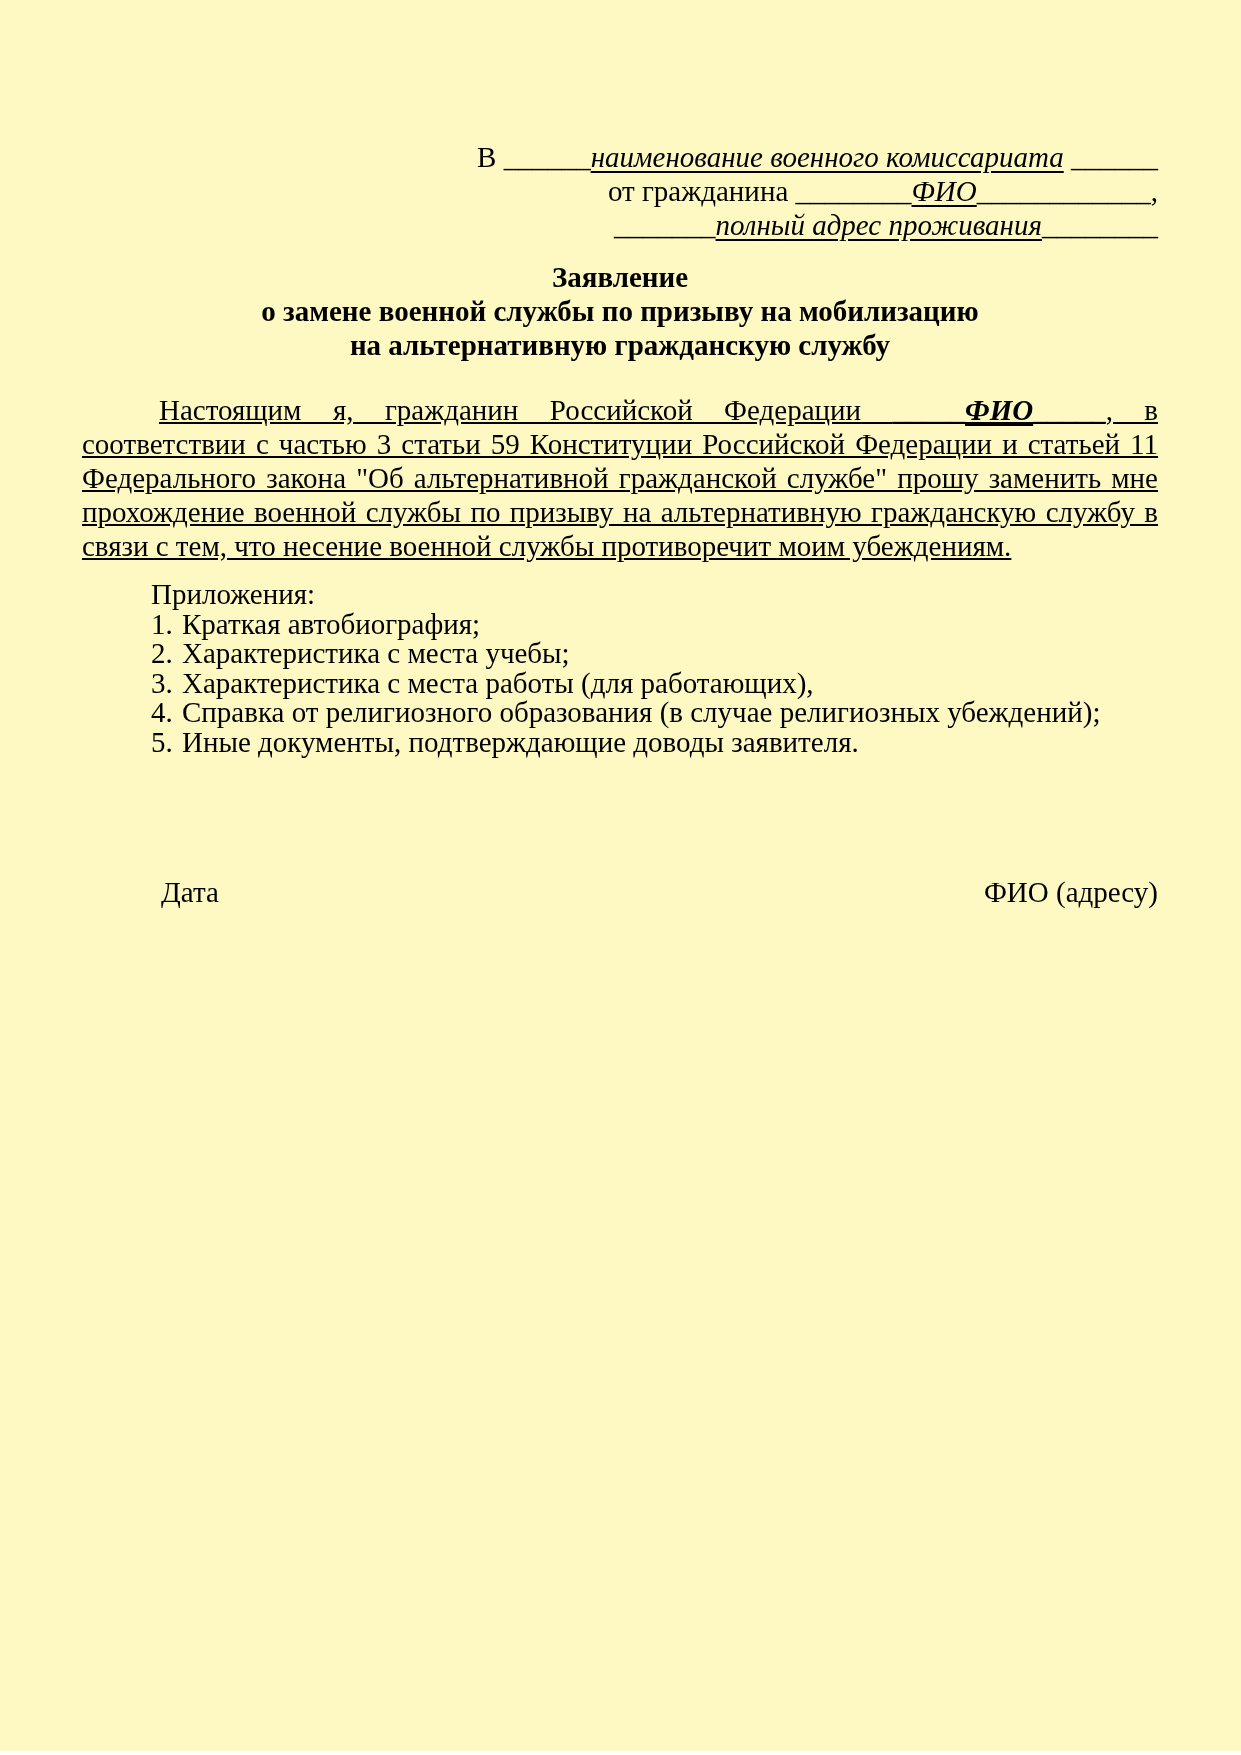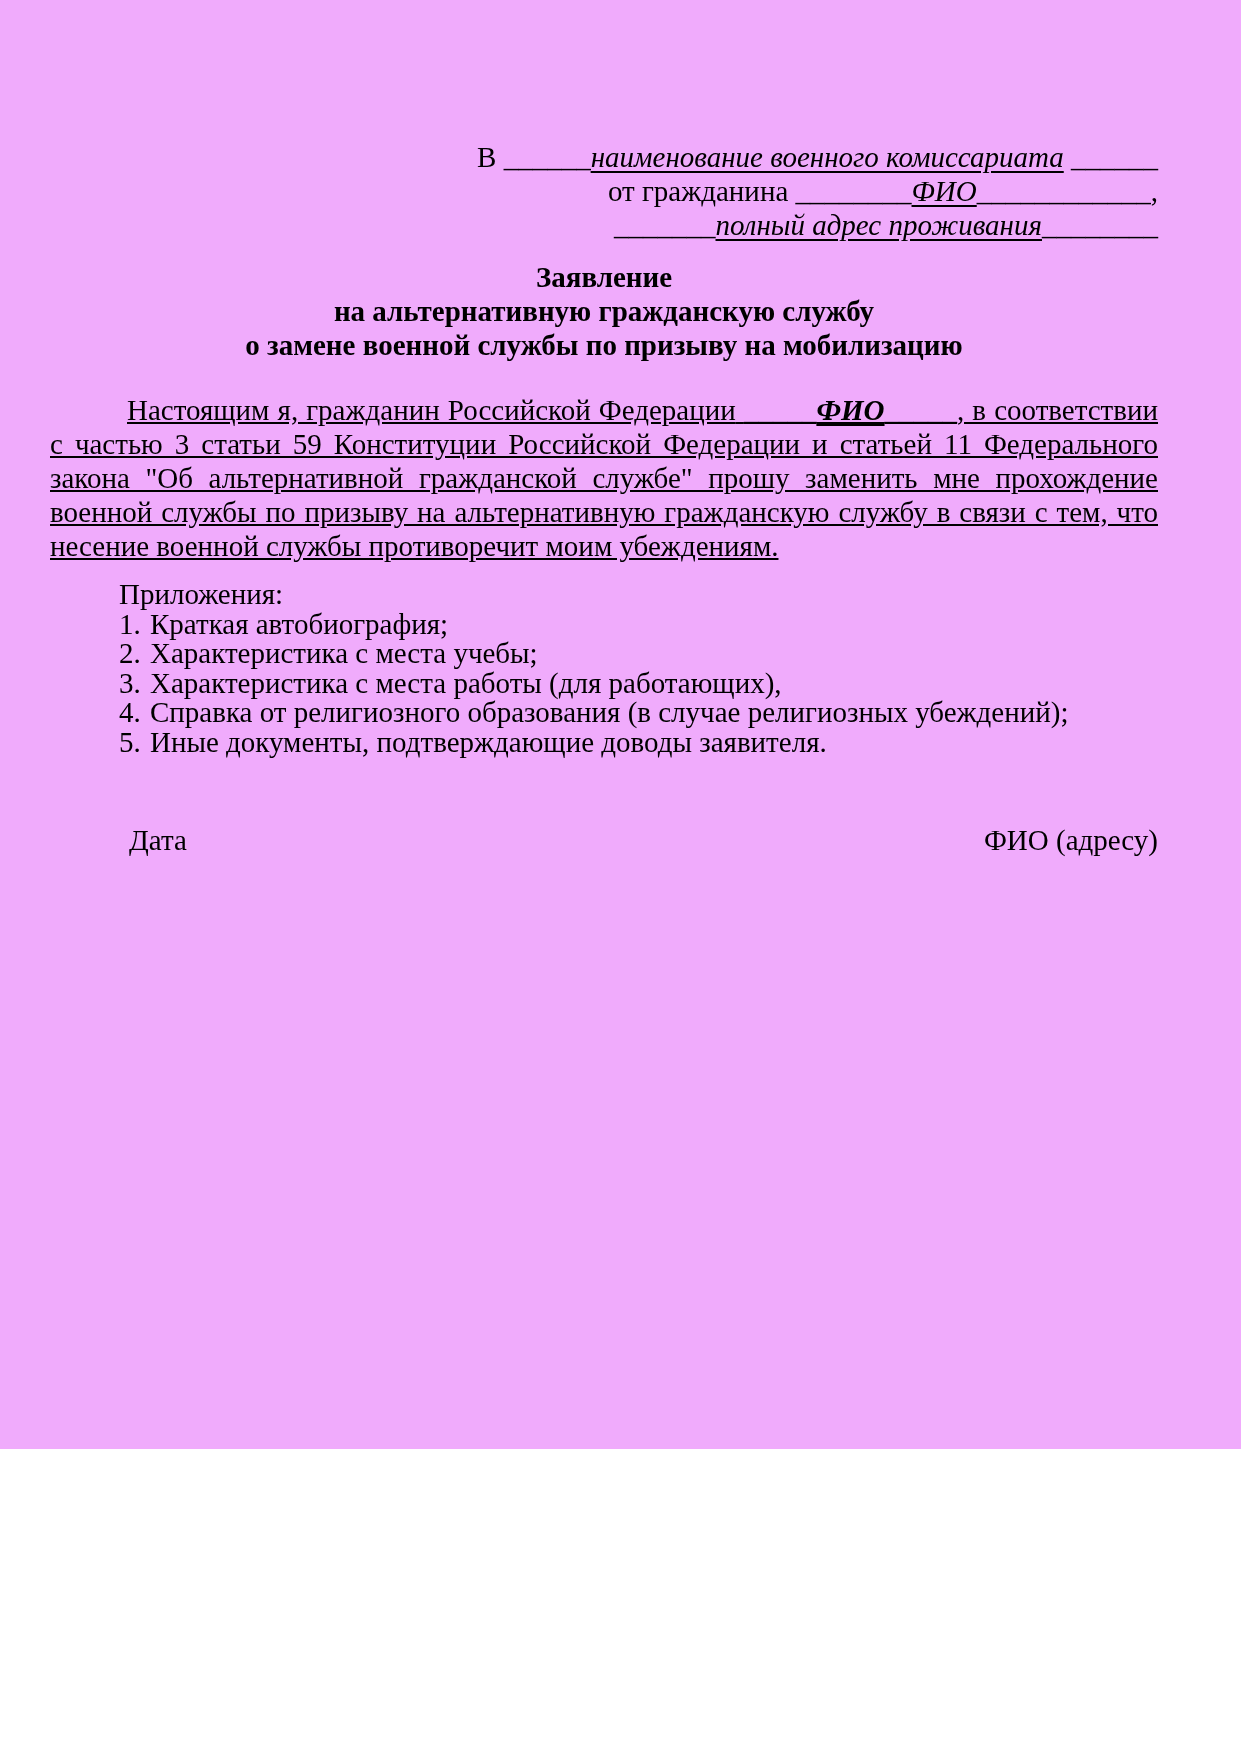--- a/index.html
+++ b/index.html
@@ -8,23 +8,23 @@
       width: 1241px;
       height: 1755px;
       font-family: "Liberation Serif", serif;
       font-size: 29px;
       color: #000000;
       position: relative;
       overflow: hidden;
     }
     .page {
       width: 1241px;
-      height: 1449px;
-      padding: 140px 83px 0 50px;
-      background: #f0abfc;
+      height: 1751px;
+      padding: 140px 83px 0 82px;
+      background: #fef9c3;
     }
     
     .header-block {
       text-align: right;
       line-height: 34px;
     }
     .placeholder {
       font-style: italic;
       text-decoration: underline;
       text-underline-offset: 4px;
@@ -64,43 +64,43 @@
     }
     .attachment-item { display: flex; }
     .attachment-num {
       display: inline-block;
       width: 31px;
       flex: 0 0 31px;
     }
     .attachment-text { flex: 1; }
     
     .footer-line {
-      margin-top: 66px;
+      margin-top: 118px;
       display: flex;
       justify-content: space-between;
       align-items: flex-end;
       line-height: 34px;
     }
     .footer-date { margin-left: 79px; }
   </style>
 </head>
 <body>
 
 <div class="page">
 
   <div class="header-block">
     <div><span>В</span> <span class="blank">______</span><span class="placeholder">наименование военного комиссариата</span> <span class="blank">______</span></div>
     <div><span>от гражданина</span> <span class="blank">________</span><span class="placeholder">ФИО</span><span class="blank">____________</span><span>,</span></div>
     <div><span class="blank">_______</span><span class="placeholder">полный адрес проживания</span><span class="blank">________</span></div>
   </div>
 
   <div class="title-block">
     <div>Заявление</div>
+    <div>о замене военной службы по призыву на мобилизацию</div>
     <div>на альтернативную гражданскую службу</div>
-    <div>о замене военной службы по призыву на мобилизацию</div>
   </div>
 
   <p class="body-paragraph"><span>Настоящим я, гражданин Российской Федерации</span> <span class="blank">_____</span><span class="fio-inline">ФИО</span><span class="blank">_____</span><span>, в соответствии с частью 3 статьи 59 Конституции Российской Федерации и статьей 11 Федерального закона "Об альтернативной гражданской службе" прошу заменить мне прохождение военной службы по призыву на альтернативную гражданскую службу в связи с тем, что несение военной службы противоречит моим убеждениям.</span></p>
 
   <div class="attachments">
     <div>Приложения:</div>
     <div class="attachment-item">
       <span class="attachment-num">1.</span>
       <span class="attachment-text">Краткая автобиография;</span>
     </div>

